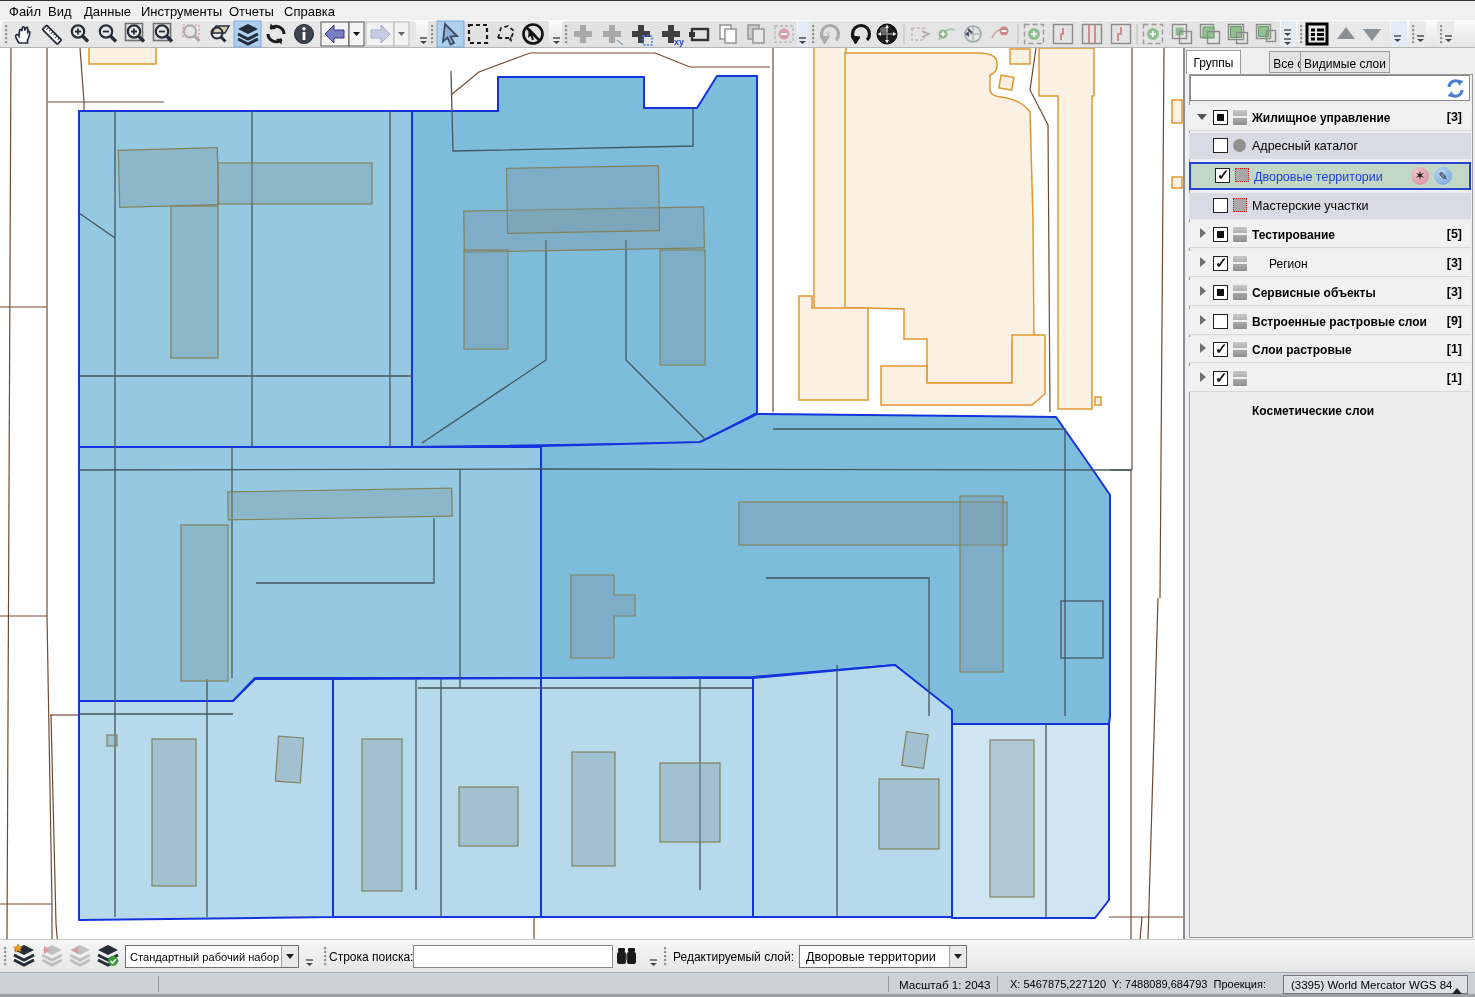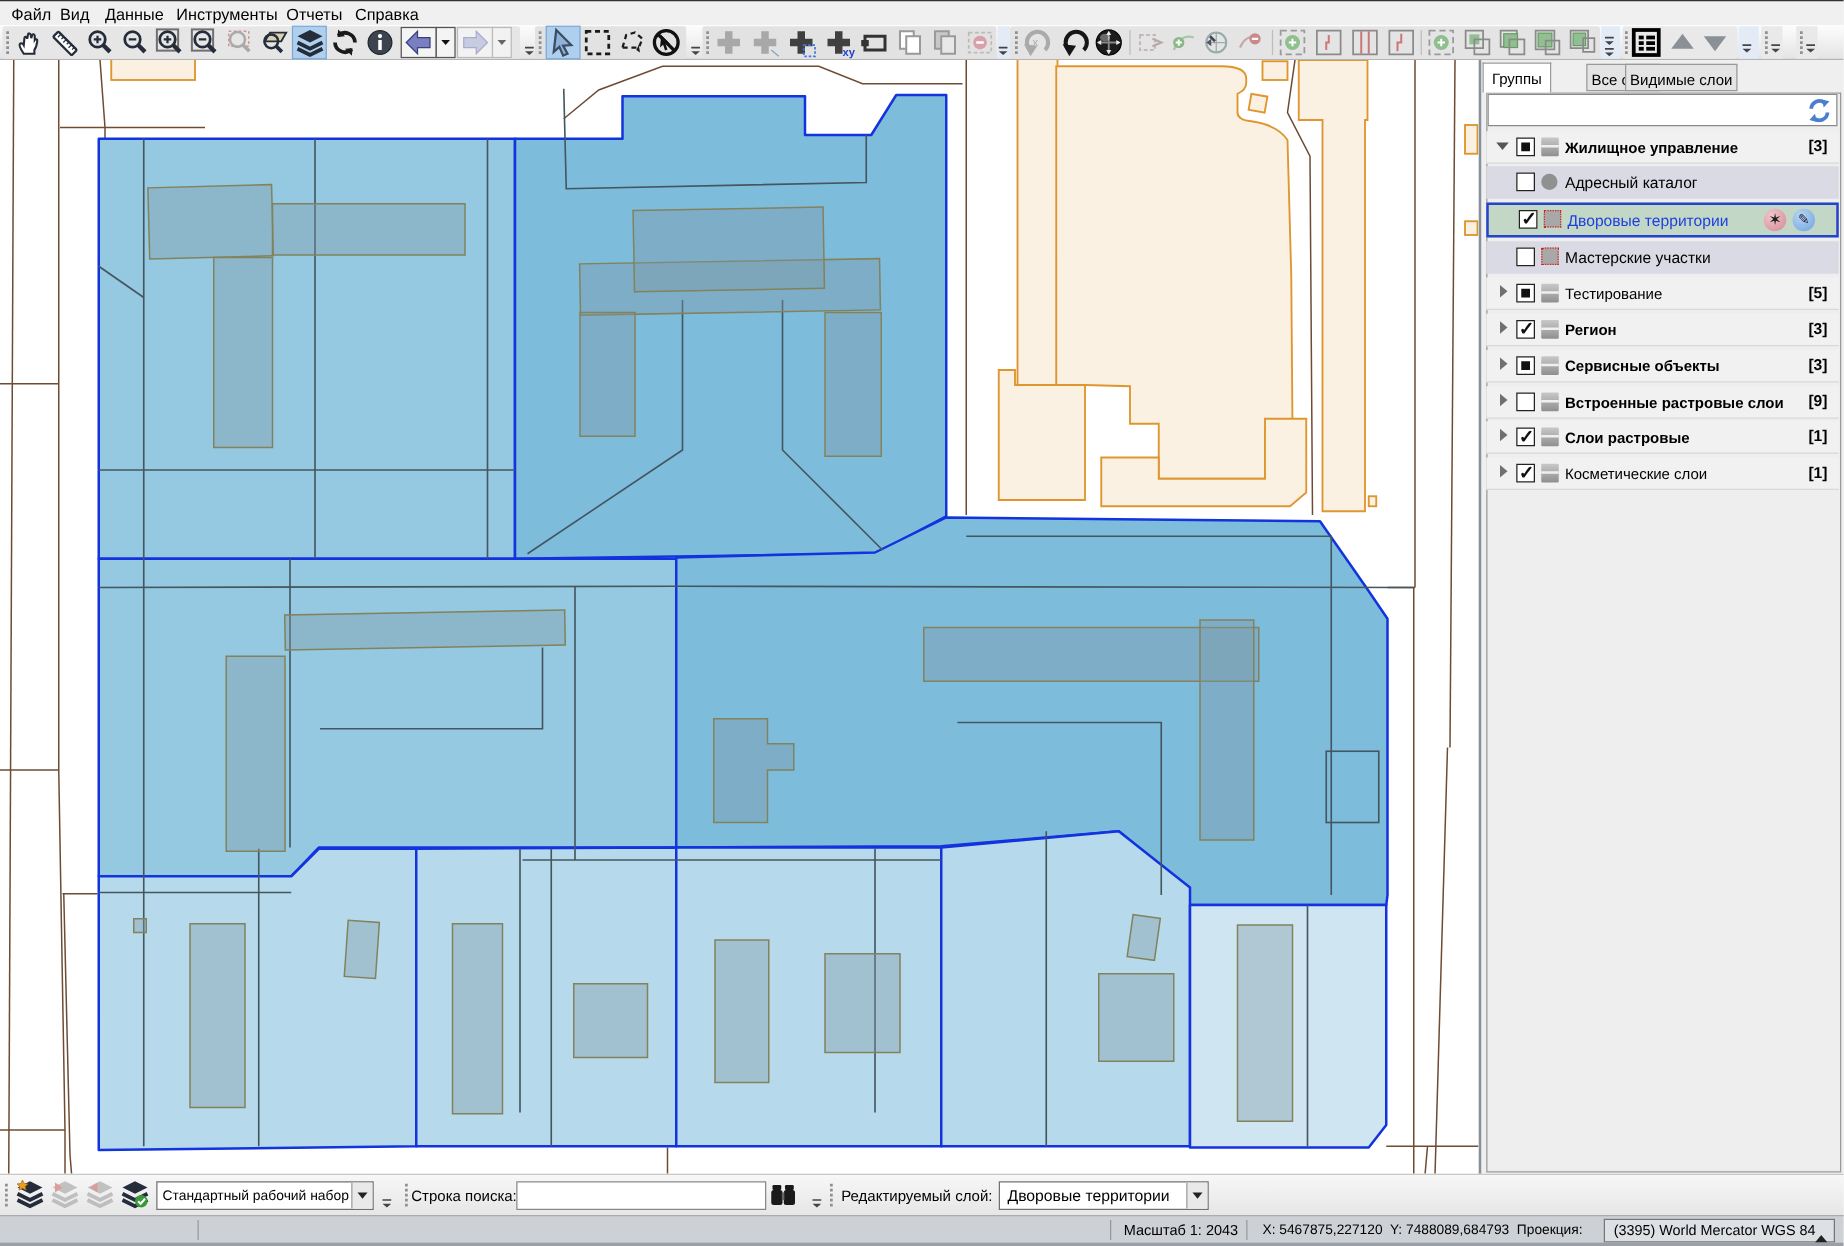--- a/index.html
+++ b/index.html
@@ -485,28 +485,28 @@
   </div>
   <div class="trow" style="top:193px; background:#dadae4;">
     <div class="cb"></div>
       <div class="sq"></div>
     <div class="lbl2">Мастерские участки</div>
   </div>
   <div class="trow" style="top:222px; background:#f1f1f1; border-bottom:1px solid #d8d8d8;">
     <div class="exp closed"></div>
       <div class="cb part"></div>
       <div class="gicon"></div>
-    <div class="lbl" style="font-weight:normal;">Тестирование</div>
+    <div class="lbl" style="font-weight:bold;">Тестирование</div>
       <div class="cnt">[5]</div>
   </div>
   <div class="trow" style="top:251px; background:#f1f1f1; border-bottom:1px solid #d8d8d8;">
     <div class="exp closed"></div>
       <div class="cb chk"></div>
       <div class="gicon"></div>
-    <div class="lbl" style="font-weight:bold;">Регион</div>
+    <div class="lbl" style="font-weight:normal;margin-left:17px;">Регион</div>
       <div class="cnt">[3]</div>
   </div>
   <div class="trow" style="top:280px; background:#f1f1f1; border-bottom:1px solid #d8d8d8;">
     <div class="exp closed"></div>
       <div class="cb part"></div>
       <div class="gicon"></div>
     <div class="lbl" style="font-weight:bold;">Сервисные объекты</div>
       <div class="cnt">[3]</div>
   </div>
   <div class="trow" style="top:309px; background:#f1f1f1; border-bottom:1px solid #d8d8d8;">
@@ -520,21 +520,21 @@
     <div class="exp closed"></div>
       <div class="cb chk"></div>
       <div class="gicon"></div>
     <div class="lbl" style="font-weight:bold;">Слои растровые</div>
       <div class="cnt">[1]</div>
   </div>
   <div class="trow" style="top:366px; background:#f1f1f1; border-bottom:1px solid #d8d8d8;">
     <div class="exp closed"></div>
       <div class="cb chk"></div>
       <div class="gicon"></div>
-    <div class="lbl" style="font-weight:normal;">Косметические слои</div>
+    <div class="lbl" style="font-weight:bold;margin-top:32px;">Косметические слои</div>
       <div class="cnt">[1]</div>
   </div>
   <div id="botbar">
   <svg width="690" height="32" viewBox="0 0 690 32" style="position:absolute;left:0;top:0;">
     <g id="bgrip" fill="#909090">
           <rect x="4" y="7" width="2.2" height="2.2"></rect>
           <rect x="4" y="11" width="2.2" height="2.2"></rect>
           <rect x="4" y="15" width="2.2" height="2.2"></rect>
           <rect x="4" y="19" width="2.2" height="2.2"></rect>
           <rect x="4" y="23" width="2.2" height="2.2"></rect>

